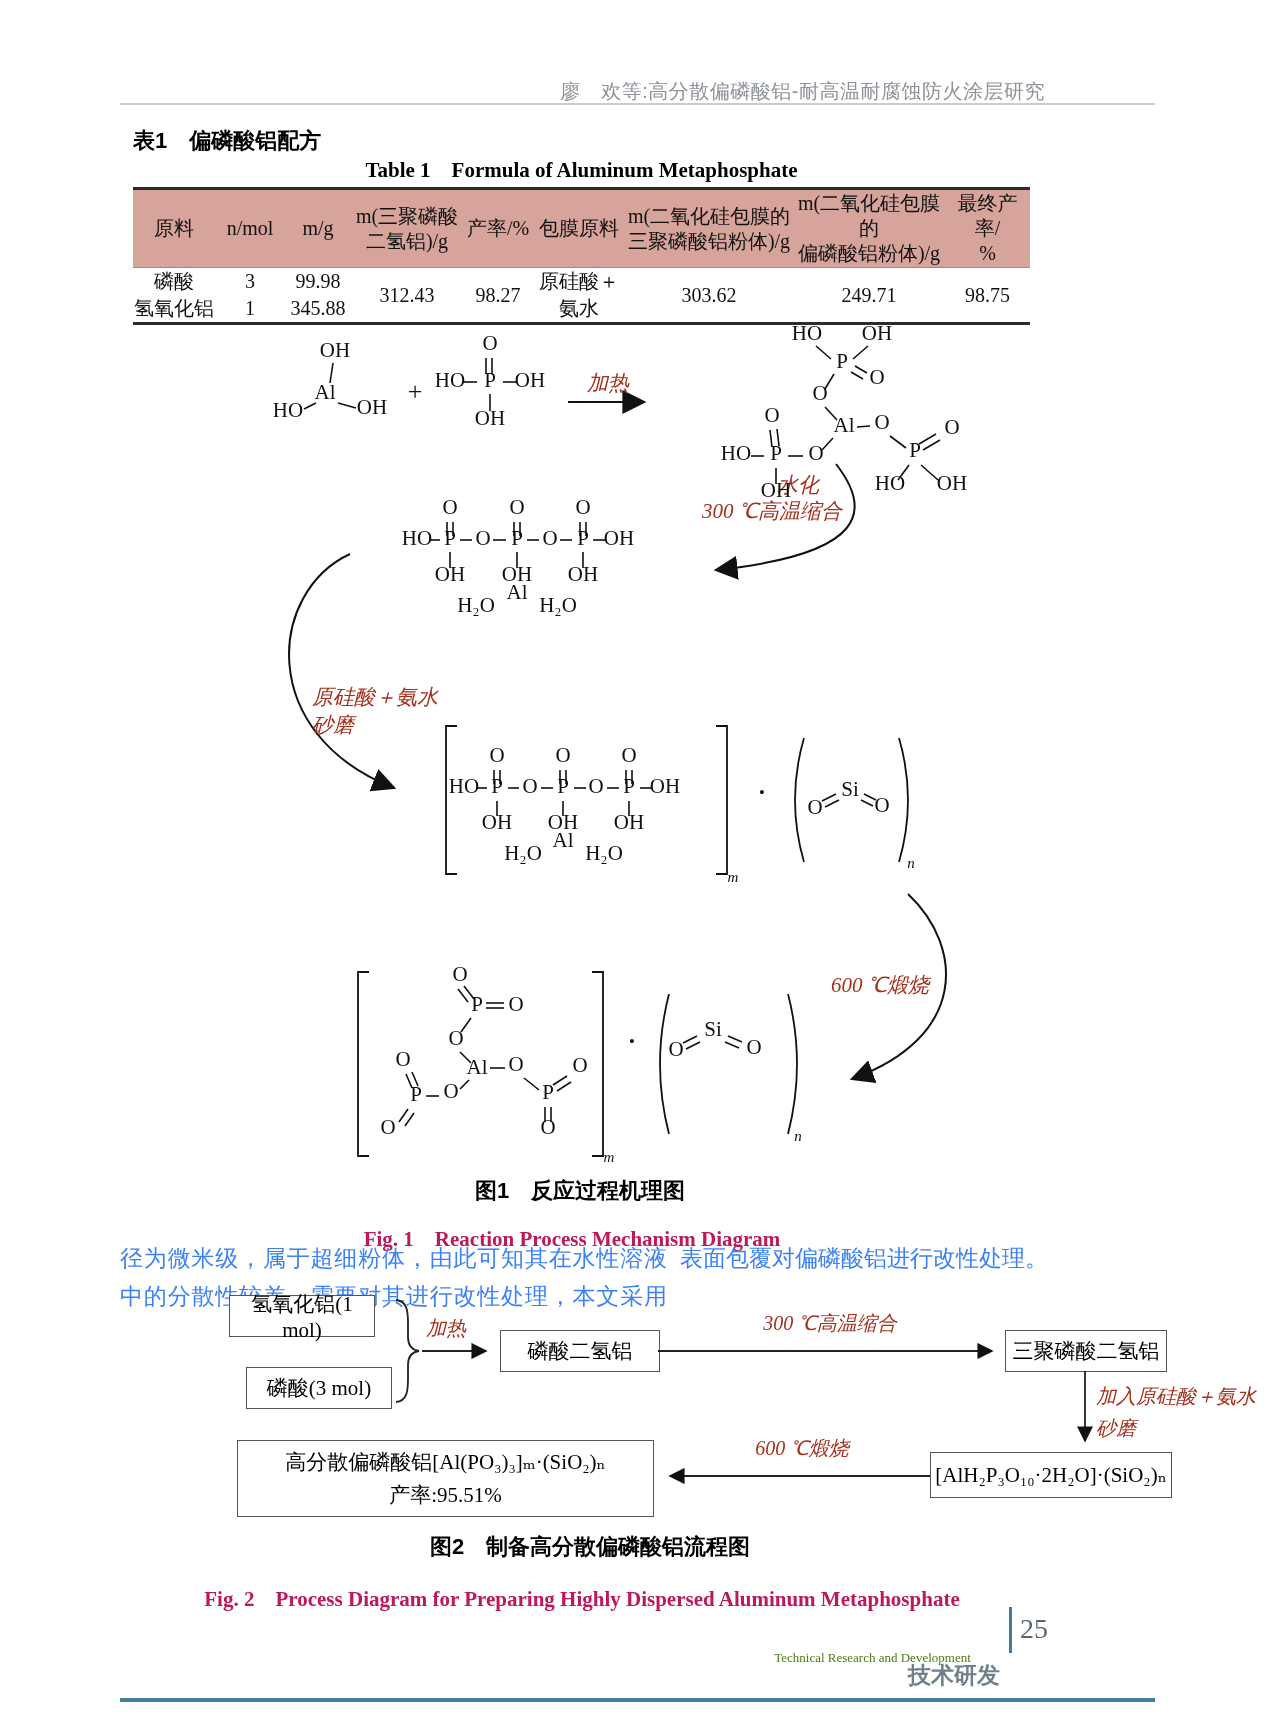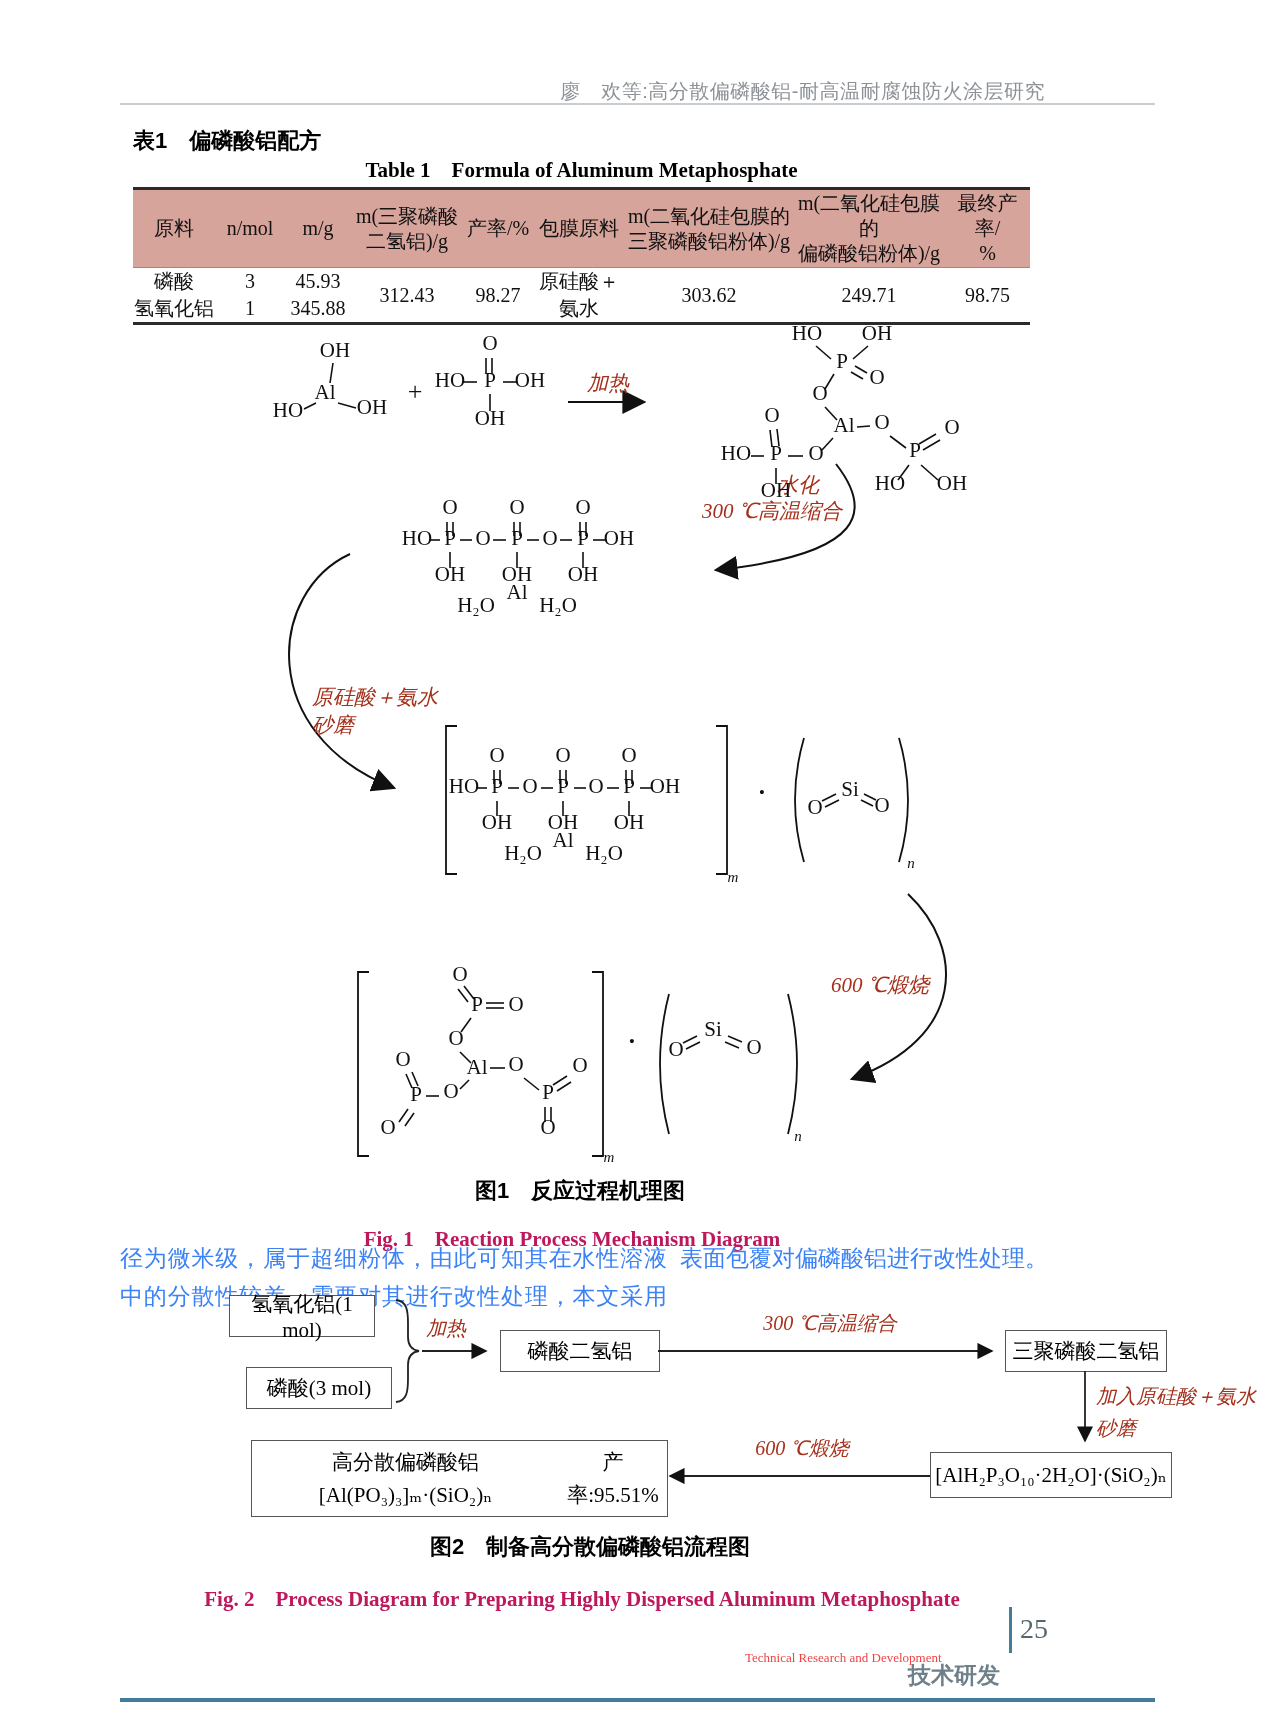--- a/index.html
+++ b/index.html
@@ -36,22 +36,22 @@
   
   .flow-box{position:absolute;border:1.5px solid #565656;background:#fff;display:flex;
     align-items:center;justify-content:center;font-size:21px;color:#000;text-align:center;}
   .flabel{position:absolute;font:italic 20px "Liberation Serif",serif;color:#a5301c;}
   .flabel.c{text-align:center;}
   
   .foot-zh{position:absolute;left:860px;top:1612px;width:140px;text-align:right;
     font:bold 23px "Liberation Sans","DejaVu Sans",sans-serif;color:#70808a;margin-top:48px;}
   .foot-bar{position:absolute;left:1009px;top:1607px;width:3px;height:46px;background:#447d9c;}
   .foot-num{position:absolute;left:1020px;top:1613px;font:28px "Liberation Serif",serif;color:#57666e;}
-  .foot-en{position:absolute;left:745px;top:1650px;width:255px;text-align:left;
-    font:13px "Liberation Serif",serif;color:#ef4444;}
+  .foot-en{position:absolute;left:745px;top:1650px;width:255px;text-align:center;
+    font:13px "Liberation Serif",serif;color:#4d7c0f;}
   .bottom-rule{position:absolute;left:120px;top:1698px;width:1035px;height:4px;background:#447d9c;}
 </style>
 </head>
 <body>
 
 <div>
 
   <div class="running-head">廖　欢等:高分散偏磷酸铝-耐高温耐腐蚀防火涂层研究</div>
   <div class="head-rule"></div>
 
@@ -84,21 +84,21 @@
         <th>m(二氧化硅包膜的
 偏磷酸铝粉体)/g</th>
         <th>最终产率/
 %</th>
       </tr>
     </thead>
     <tbody>
       <tr>
         <td>磷酸</td>
         <td>3</td>
-        <td>45.93</td>
+        <td>99.98</td>
         <td rowspan="2">312.43</td>
         <td rowspan="2">98.27</td>
         <td rowspan="2">原硅酸＋
 氨水</td>
         <td rowspan="2">303.62</td>
         <td rowspan="2">249.71</td>
         <td rowspan="2">98.75</td>
       </tr>
       <tr>
         <td>氢氧化铝</td>
@@ -329,21 +329,21 @@
     </div>
   <div class="flow-box" style="left:500px;top:1330px;width:158px;height:40px">
     <span>磷酸二氢铝</span>
     </div>
   <div class="flow-box" style="left:1005px;top:1330px;width:160px;height:40px">
     <span>三聚磷酸二氢铝</span>
     </div>
   <div class="flow-box" style="left:930px;top:1452px;width:240px;height:44px">
     <span>[AlH₂P₃O₁₀·2H₂O]·(SiO₂)ₙ</span>
     </div>
-  <div class="flow-box" style="left:251px;top:1440px;width:415px;height:75px;flex-direction:row;line-height:33px">
+  <div class="flow-box" style="left:237px;top:1440px;width:415px;height:75px;flex-direction:column;line-height:33px">
     <span>高分散偏磷酸铝[Al(PO₃)₃]ₘ·(SiO₂)ₙ</span>
     <span>产率:95.51%</span>
     </div>
 
   <svg width="1060" height="235" viewBox="0 0 1060 235" style="position:absolute;left:120px;top:1285px">
     <defs>
       <marker id="ah2" viewBox="0 0 10 10" refX="9" refY="5" markerWidth="9" markerHeight="9" orient="auto">
         <path d="M0,0 L10,5 L0,10 z" fill="#111"></path>
       </marker>
     </defs>

